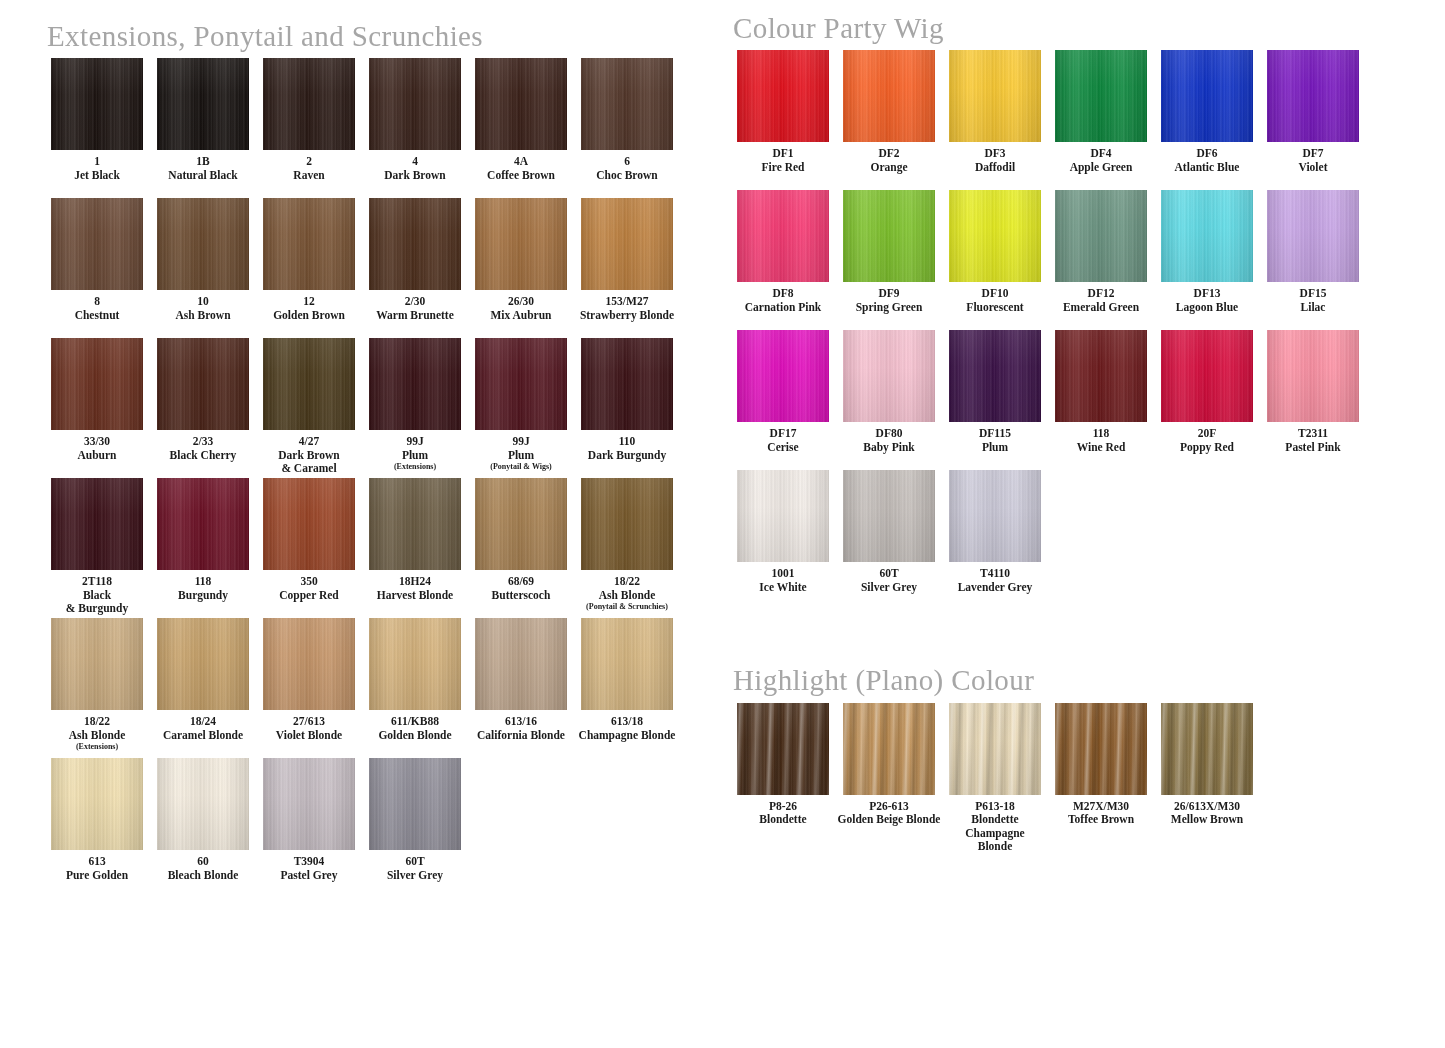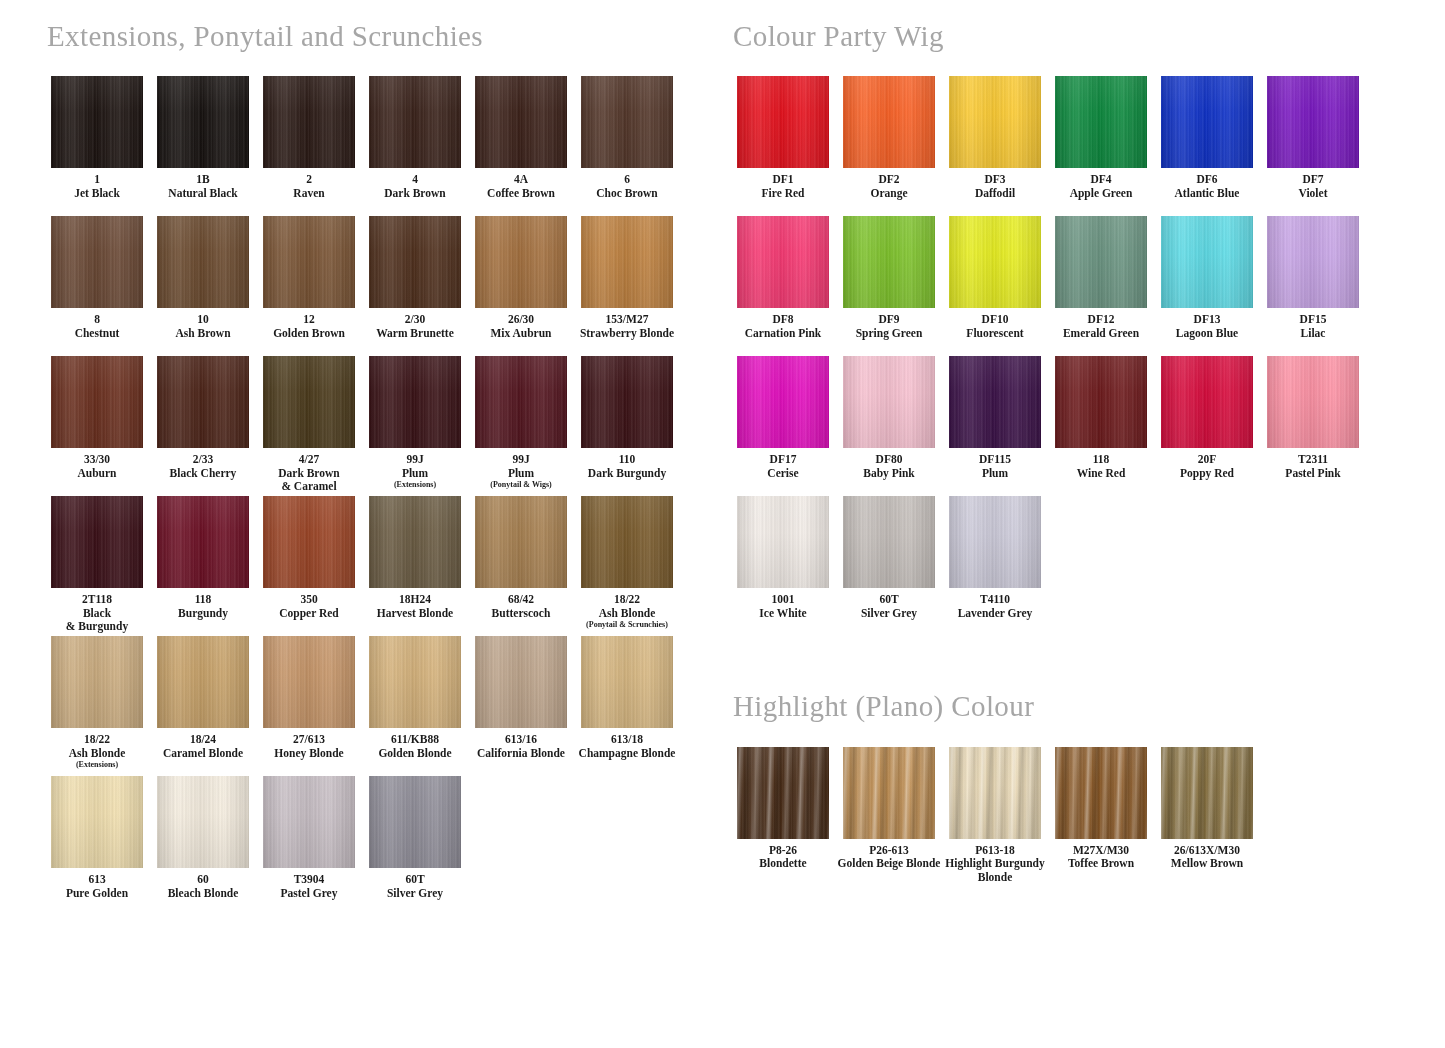--- a/index.html
+++ b/index.html
@@ -20,29 +20,29 @@
     position: absolute;
     inset: 0;
     display: flex;
     flex-direction: row;
   }
 
   .column {
     position: relative;
   }
   .column-left  { width: 700px; padding-left: 44px; padding-top: 12px; box-sizing: border-box; }
-  .column-right { width: 745px; padding-left: 30px; padding-top: 12px; box-sizing: border-box; }
+  .column-right { width: 745px; padding-left: 30px; padding-top: 4px; box-sizing: border-box; }
 
   .section-title {
     font-family: "Liberation Serif", "DejaVu Serif", serif;
     font-size: 29px;
     font-weight: 400;
     color: #a6a6a6;
     letter-spacing: 0.4px;
-    margin: 18px;
+    margin: 0;
     padding: 0 0 4px 0;
     line-height: 1.25;
     white-space: nowrap;
   }
   .title-extensions { margin-top: 6px; margin-left: 3px; }
   .title-party      { margin-top: 6px; margin-left: 3px; }
   .title-highlight  { margin-top: 0px;  margin-left: 3px; }
 
   .swatch-grid {
     display: grid;
@@ -304,21 +304,21 @@
         <div class="swatch-cell">
           <div class="swatch-chip" style="background-color: rgb(107, 92, 67);"></div>
           <div class="swatch-label">
             <span class="lbl-code">18H24</span>
             <span class="lbl-name">Harvest Blonde</span>
           </div>
         </div>
         <div class="swatch-cell">
           <div class="swatch-chip" style="background-color: rgb(168, 129, 81);"></div>
           <div class="swatch-label">
-            <span class="lbl-code">68/42</span>
+            <span class="lbl-code">68/69</span>
             <span class="lbl-name">Butterscoch</span>
           </div>
         </div>
         <div class="swatch-cell">
           <div class="swatch-chip" style="background-color: rgb(122, 91, 44);"></div>
           <div class="swatch-label">
             <span class="lbl-code">18/22</span>
             <span class="lbl-name">Ash Blonde</span>
             <span class="lbl-note">(Ponytail &amp; Scrunchies)</span>
           </div>
@@ -335,21 +335,21 @@
           <div class="swatch-chip" style="background-color: rgb(201, 163, 106);"></div>
           <div class="swatch-label">
             <span class="lbl-code">18/24</span>
             <span class="lbl-name">Caramel Blonde</span>
           </div>
         </div>
         <div class="swatch-cell">
           <div class="swatch-chip" style="background-color: rgb(199, 150, 105);"></div>
           <div class="swatch-label">
             <span class="lbl-code">27/613</span>
-            <span class="lbl-name">Honey Blonde</span>
+            <span class="lbl-name">Violet Blonde</span>
           </div>
         </div>
         <div class="swatch-cell">
           <div class="swatch-chip" style="background-color: rgb(215, 180, 125);"></div>
           <div class="swatch-label">
             <span class="lbl-code">611/KB88</span>
             <span class="lbl-name">Golden Blonde</span>
           </div>
         </div>
         <div class="swatch-cell">
@@ -564,21 +564,21 @@
           <div class="swatch-chip highlighted" style="background-color: rgb(193, 143, 82);"></div>
           <div class="swatch-label">
             <span class="lbl-code">P26-613</span>
             <span class="lbl-name">Golden Beige Blonde</span>
           </div>
         </div>
         <div class="swatch-cell">
           <div class="swatch-chip highlighted" style="background-color: rgb(237, 220, 184);"></div>
           <div class="swatch-label">
             <span class="lbl-code">P613-18</span>
-            <span class="lbl-name">Highlight Burgundy</span>
+            <span class="lbl-name">Blondette Champagne</span>
             <span class="lbl-name">Blonde</span>
           </div>
         </div>
         <div class="swatch-cell">
           <div class="swatch-chip highlighted" style="background-color: rgb(141, 90, 38);"></div>
           <div class="swatch-label">
             <span class="lbl-code">M27X/M30</span>
             <span class="lbl-name">Toffee Brown</span>
           </div>
         </div>

